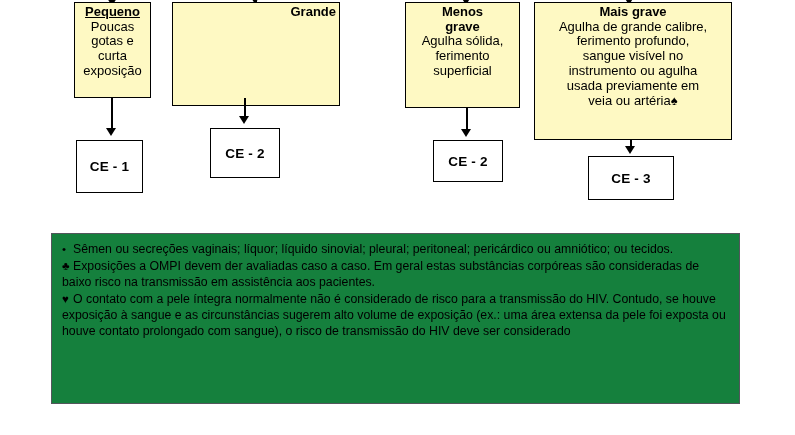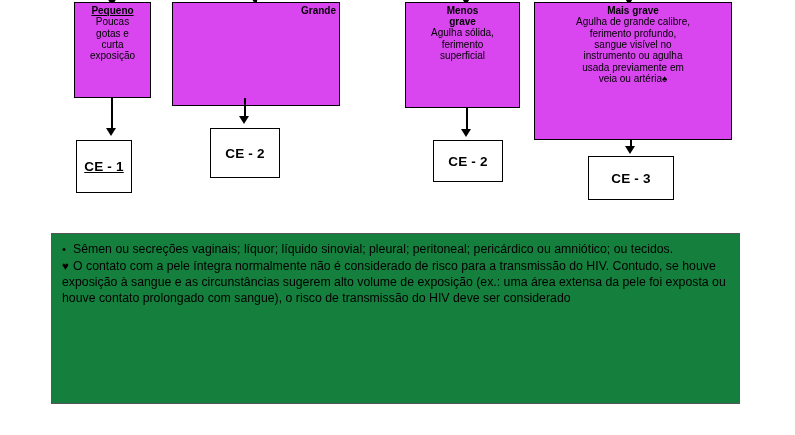--- a/index.html
+++ b/index.html
@@ -21,28 +21,28 @@
     left: 0; top: 0;
     width: 795px;
     height: 435px;
   }
 
   
   .node {
     position: absolute;
     box-sizing: border-box;
     border: 1.6px solid #000000;
-    background: #d946ef;
+    background: #fef9c3;
     display: flex;
     flex-direction: column;
     align-items: center;
     justify-content: flex-start;
     text-align: center;
     line-height: 1.12;
-    font-size: 10px;
+    font-size: 13px;
     padding: 2px 3px 0 3px;
   }
   .node .title {
     font-weight: bold;
     text-align: center;
     line-height: 1.12;
   }
   .node .title.underline {
     text-decoration: underline;
     text-underline-offset: 1px;
@@ -150,21 +150,21 @@
   <div class="node" style="left:405px; top:2px; width:115px; height:106px;">
     <div class="title" style="white-space: pre-line;">Menos
 grave</div>
     <div class="body" style="white-space: pre-line;">Agulha sólida,
 ferimento
 superficial</div>
   </div>
 
   <div class="vline" style="left:111px; top:98px; height:32px;"></div>
   <div class="arrow-head" style="left:106px; top:128px;"></div>
-  <div class="ce-node" style="left:76px; top:140px; width:56px; height:53px;text-decoration:underline;">
+  <div class="ce-node" style="left:76px; top:140px; width:67px; height:53px;">
     <span>CE - 1</span>
   </div>
 
   <div class="vline" style="left:244px; top:98px; height:20px;"></div>
   <div class="arrow-head" style="left:239px; top:116px;"></div>
   <div class="ce-node" style="left:210px; top:128px; width:70px; height:50px;">
     <span>CE - 2</span>
   </div>
 
   <div class="vline" style="left:466px; top:108px; height:24px;"></div>
@@ -180,20 +180,23 @@
   </div>
 
 </div>
 
 <div id="legend">
 
   <p class="fnote">
     <span class="sym">•</span><span>Sêmen ou secreções vaginais; líquor; líquido sinovial; pleural; peritoneal; pericárdico ou amniótico; ou tecidos.</span>
   </p>
 
+  <p class="fnote">
+    <span class="sym">♣</span><span>Exposições a OMPI devem der avaliadas caso a caso. Em geral estas substâncias corpóreas são consideradas de baixo risco na transmissão em assistência aos pacientes.</span>
+  </p>
 
 
   <p class="fnote">
     <span class="sym">♥</span><span>O contato com a pele íntegra normalmente não é considerado de risco para a transmissão do HIV. Contudo, se houve exposição à sangue e as circunstâncias sugerem alto volume de exposição (ex.: uma área extensa da pele foi exposta ou houve contato prolongado com sangue), o risco de transmissão do HIV deve ser considerado</span>
   </p>
 
 
 </div>
 
 </body></html>

